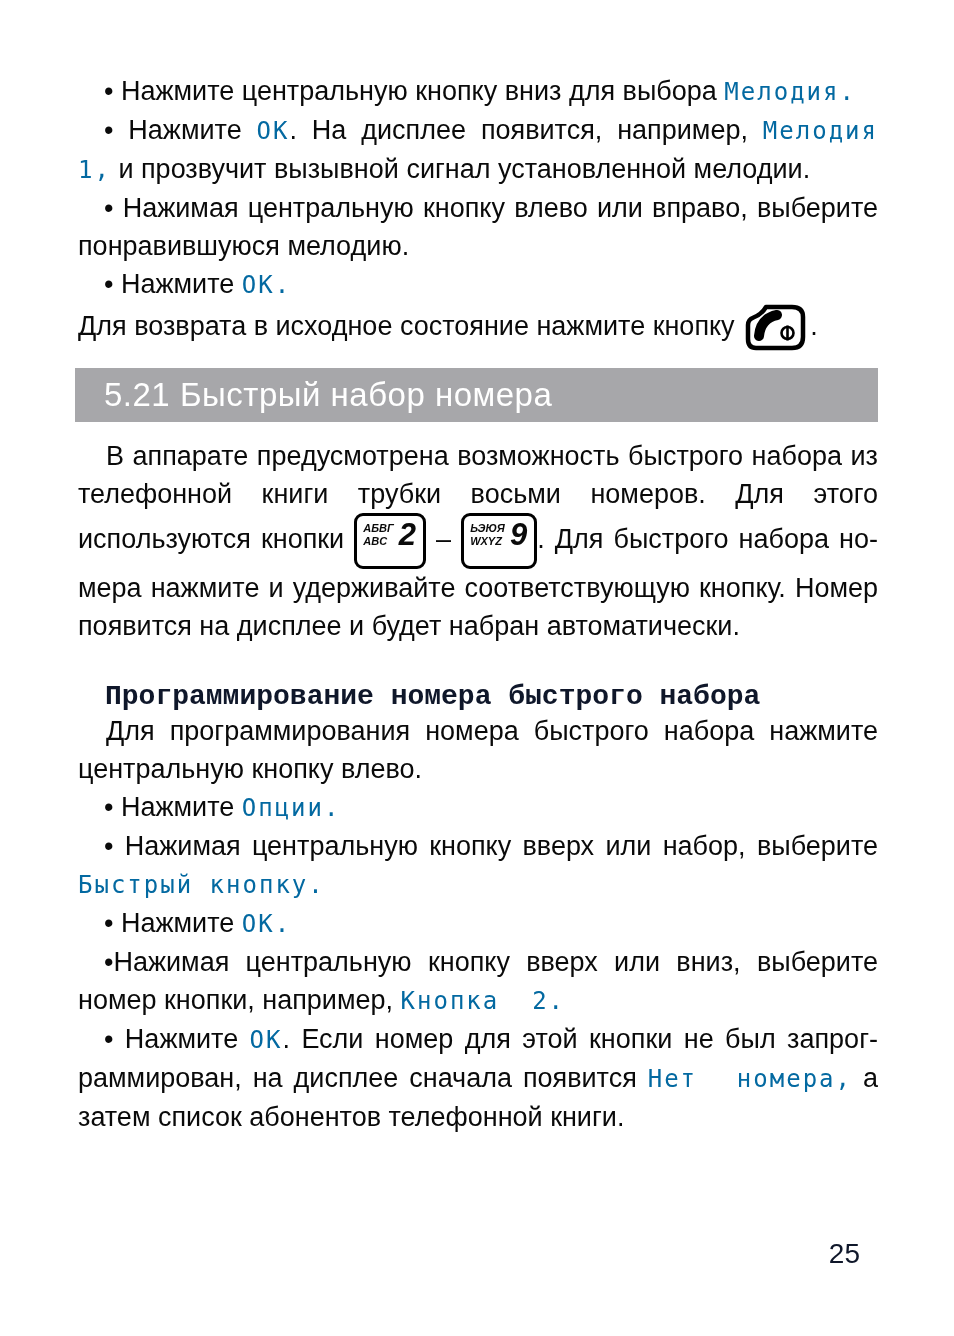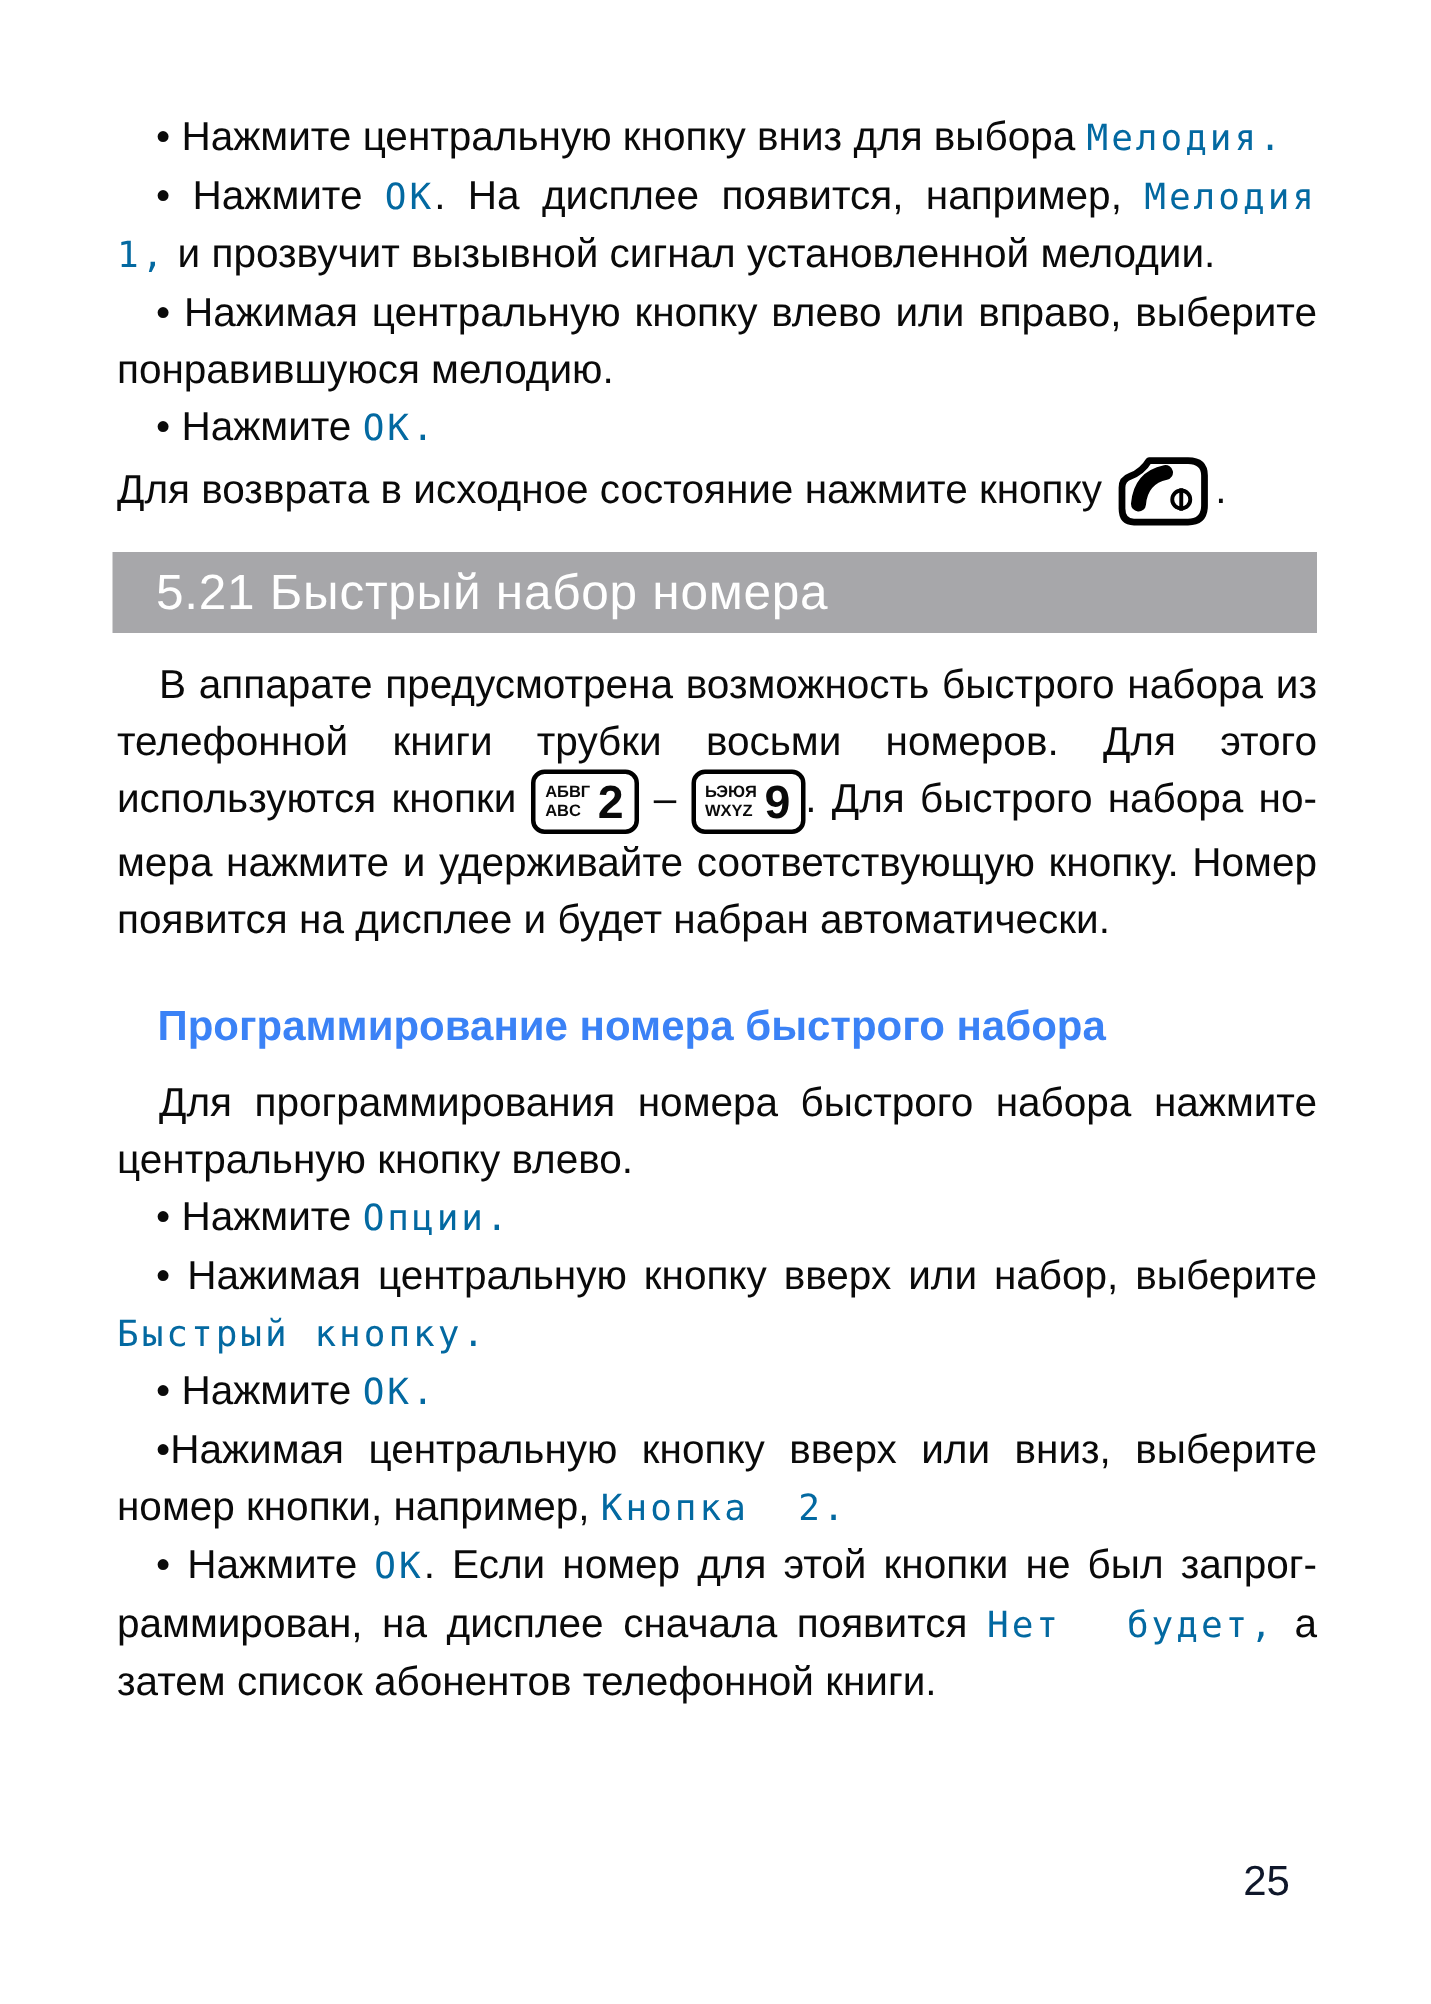--- a/index.html
+++ b/index.html
@@ -43,37 +43,39 @@
     box-sizing: border-box;
     padding-left: 29px;
   }
   .section-bar span {
     color: #ffffff;
     font-size: 33px;
     font-weight: normal;
     letter-spacing: 0.5px;
   }
   .subheading {
-    margin: 36px 0 16px 27px;
+    margin: 36px 0 0 27px;
     font-size: 28px;
     font-weight: bold;
-    color: #3b82f6;
+    color: #0f172a;
+    font-family: Liberation Mono, monospace;
   }
   .para2 { margin-top: 34px; }
   .list2-start { margin-top: 10px; }
   .key {
     display: inline-flex;
     align-items: center;
     vertical-align: middle;
     border: 3px solid #000;
     border-radius: 9px;
-    padding: 2px 7px 1px 6px;
+    padding: 2px 7px 14px 6px;
     margin: 0 0;
     background: #fff;
     text-indent: 0;
+    font-style: italic;
   }
   .key .letters {
     display: flex;
     flex-direction: column;
     justify-content: center;
     margin-right: 5px;
   }
   .key .letters span {
     font-size: 11px;
     font-weight: bold;
@@ -130,17 +132,17 @@
       </span><span><span>. Для быстрого набора но­мера нажмите и удерживайте соответствующую кнопку. Номер появится на дисплее и будет набран автоматически.</span></span></p>
 
   <h3 class="subheading">Программирование номера быстрого набора</h3>
 
   <p class="para indent para2"><span>Для программирования номера быстрого набора нажмите центральную кнопку влево.</span></p>
 
   <p class="para bullet list2-start"><span>• Нажмите </span><span class="lcd">Опции.</span></p>
   <p class="para bullet"><span>• Нажимая центральную кнопку вверх или набор, выберите </span><span class="lcd">Быстрый кнопку.</span></p>
   <p class="para bullet"><span>• Нажмите </span><span class="lcd">ОК.</span></p>
   <p class="para bullet"><span>•Нажимая центральную кнопку вверх или вниз, выберите номер кнопки, например, </span><span class="lcd">Кнопка  2.</span></p>
-  <p class="para bullet"><span>• Нажмите </span><span class="lcd">ОК</span><span>. Если номер для этой кнопки не был запрог­раммирован, на дисплее сначала появится </span><span class="lcd">Нет  будет,</span><span> а затем список абонентов телефонной книги.</span></p>
+  <p class="para bullet"><span>• Нажмите </span><span class="lcd">ОК</span><span>. Если номер для этой кнопки не был запрог­раммирован, на дисплее сначала появится </span><span class="lcd">Нет  номера,</span><span> а затем список абонентов телефонной книги.</span></p>
 
   <div class="page-number">25</div>
 
 </div>
 
 </body></html>

